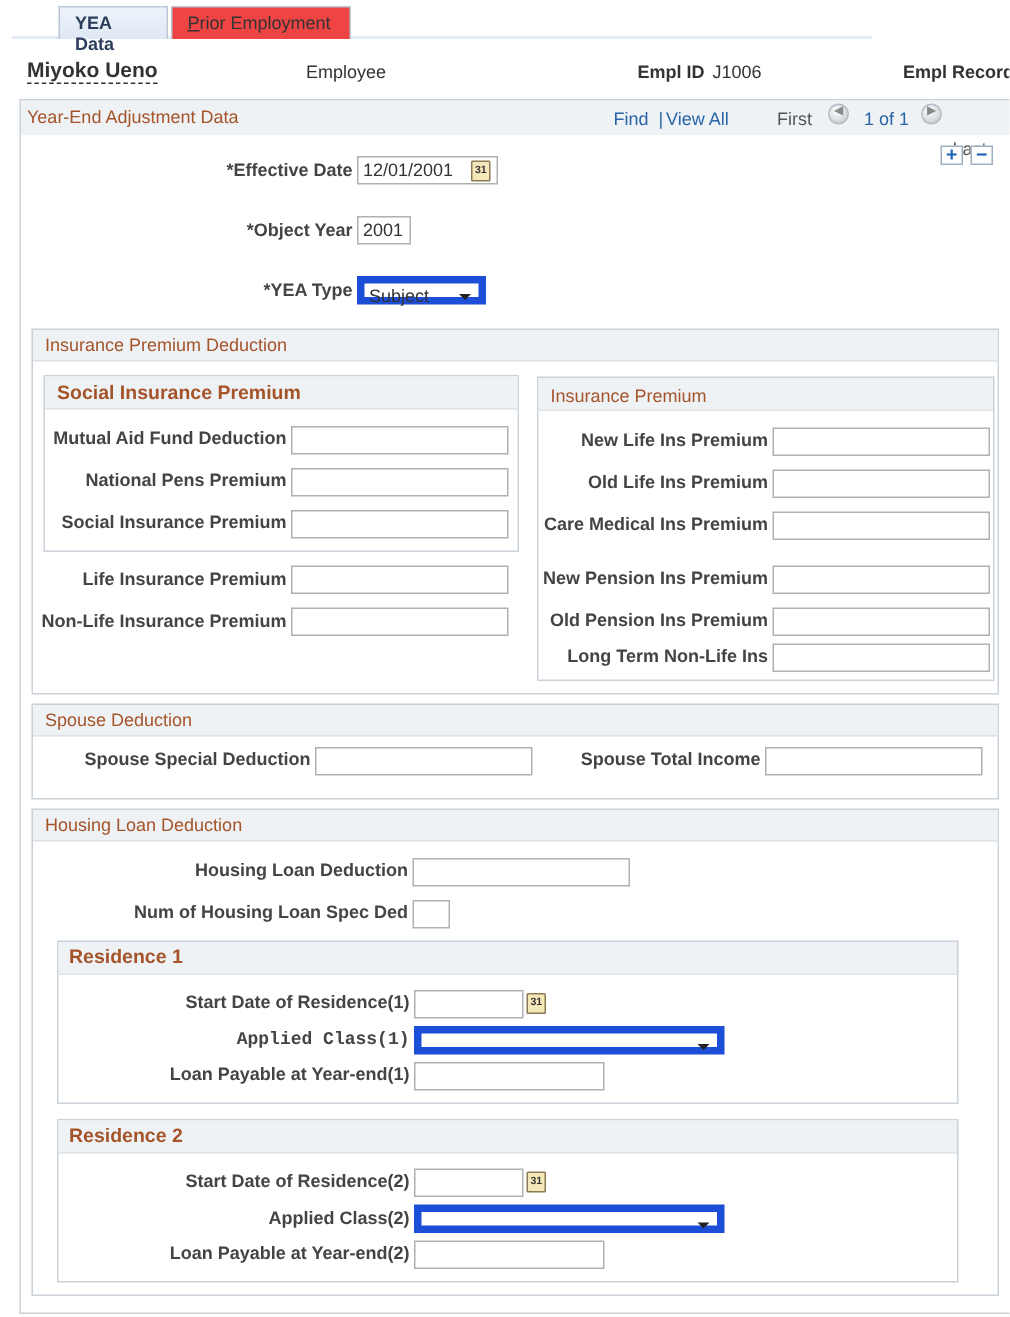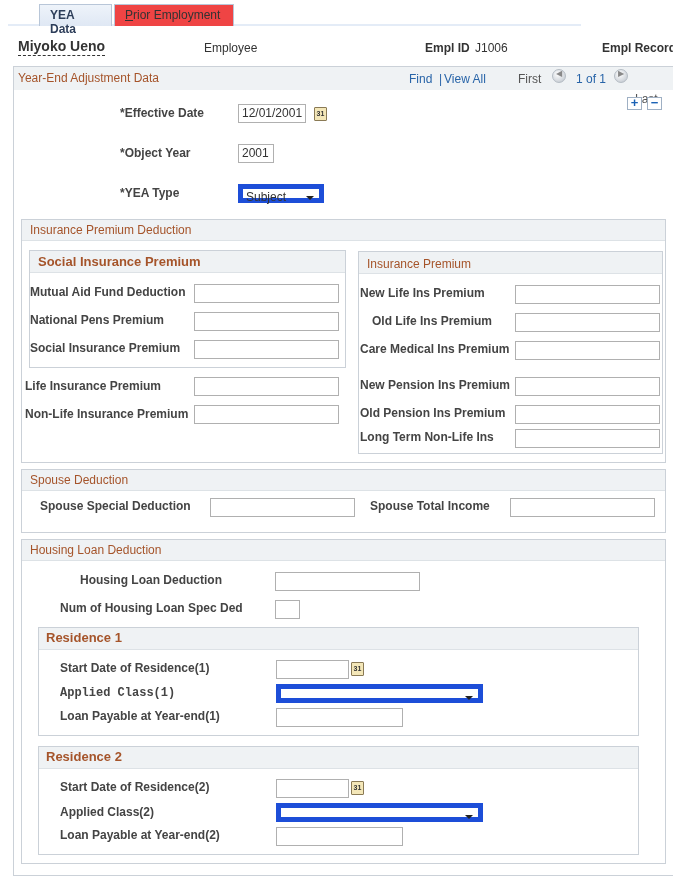--- a/index.html
+++ b/index.html
@@ -36,21 +36,21 @@
   .nav-sep { left: 439px; top: 72px; color: #2864a8; font-size: 12px; }
   .nav-viewall { left: 444px; top: 72px; color: #2864a8; font-size: 12px; }
   .nav-first { left: 518px; top: 72px; color: #555; font-size: 12px; }
   .nav-count { left: 576px; top: 72px; color: #2864a8; font-size: 12px; }
   .nav-last { left: 635px; top: 72px; color: #555; font-size: 12px; margin-top: 20px; }
   .circ { width: 14px; height: 14px; border-radius: 50%; background: radial-gradient(circle at 40% 35%, #ffffff, #cfd4da 70%, #aab1b9); border: 1px solid #b5bcc4; }
   .circ span { position: absolute; left: 3px; top: -1px; font-size: 8px; color: #888; }
   .pm-btn { width: 15px; height: 13px; border: 1px solid #9fb0c4; background: #fff; text-align: center;
     line-height: 10px; font-weight: bold; font-size: 13px; color: #1b62b5; }
 
-  .lbl { font-weight: bold; font-size: 12px; color: #444; text-align: left; white-space: nowrap; }
+  .lbl { font-weight: bold; font-size: 12px; color: #444; text-align: right; white-space: nowrap; }
   .inp { height: 19px; border: 1px solid #b0b0b0; background: #fff; font-size: 12px; padding: 1px 3px; color: #333;
     font-family: "Liberation Sans", sans-serif; }
   .sel { height: 19px; border: 5px solid #1d4ed8; background: #fff; font-size: 12px; padding: 1px 3px; color: #333; }
   .sel .arrow { position: absolute; right: 5px; top: 7px; width: 0; height: 0;
     border-left: 4px solid transparent; border-right: 4px solid transparent; border-top: 4px solid #222; }
   .cal { width: 13px; height: 14px; border: 1px solid #8a7a55; background: #f4e7b8; font-size: 7px;
     text-align: center; line-height: 12px; color: #333; font-weight: bold; border-radius: 1px; }
 
   
   .sect { border: 1px solid #cbd1d8; }
@@ -85,21 +85,21 @@
 <div class="abs nav-count">1 of 1</div>
 <div class="abs circ" style="left:614px; top:69px;">
     <span>▶</span>
   </div>
 <div class="abs nav-last">Last</div>
 
 <div class="abs pm-btn" style="left:627px; top:97px;">+</div>
 <div class="abs pm-btn" style="left:647px; top:97px;">−</div>
 
 <div class="abs lbl" style="left:120px; top:106px; width:115px;">*Effective Date</div>
-<div class="abs inp" style="left:238px; top:104px; width:68px;">12/01/2001</div>
+<div class="abs inp" style="left:238px; top:104px; width:94px;">12/01/2001</div>
 <div class="abs cal" style="left:314px; top:107px;">31</div>
 
 <div class="abs lbl" style="left:120px; top:146px; width:115px;">*Object Year</div>
 <div class="abs inp" style="left:238px; top:144px; width:36px;">2001</div>
 
 <div class="abs lbl" style="left:120px; top:186px; width:115px;">*YEA Type</div>
 <div class="abs sel" style="left:238px; top:184px; width:86px;"><span>Subject</span><span class="arrow"></span></div>
 
 <div class="abs sect" style="left:21px; top:219px; width:645px; height:244px;"></div>
 <div class="abs sect-head" style="left:22px; top:220px; width:643px; height:21px;"></div>

